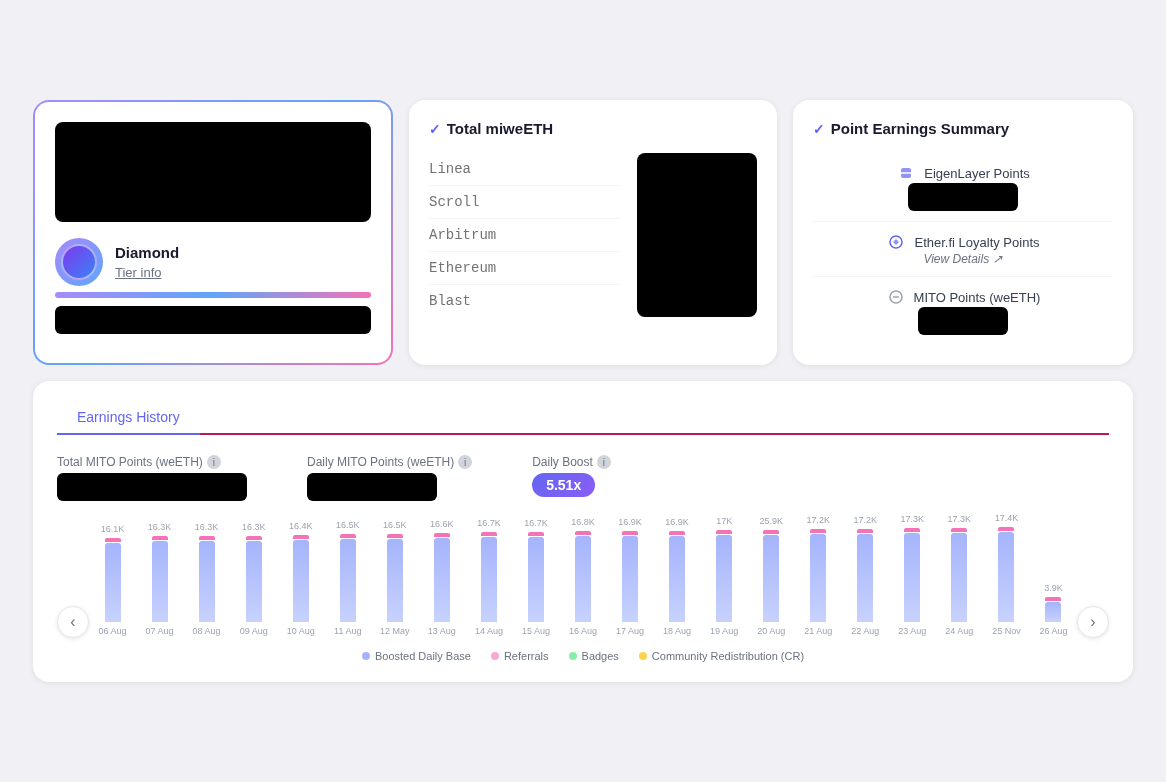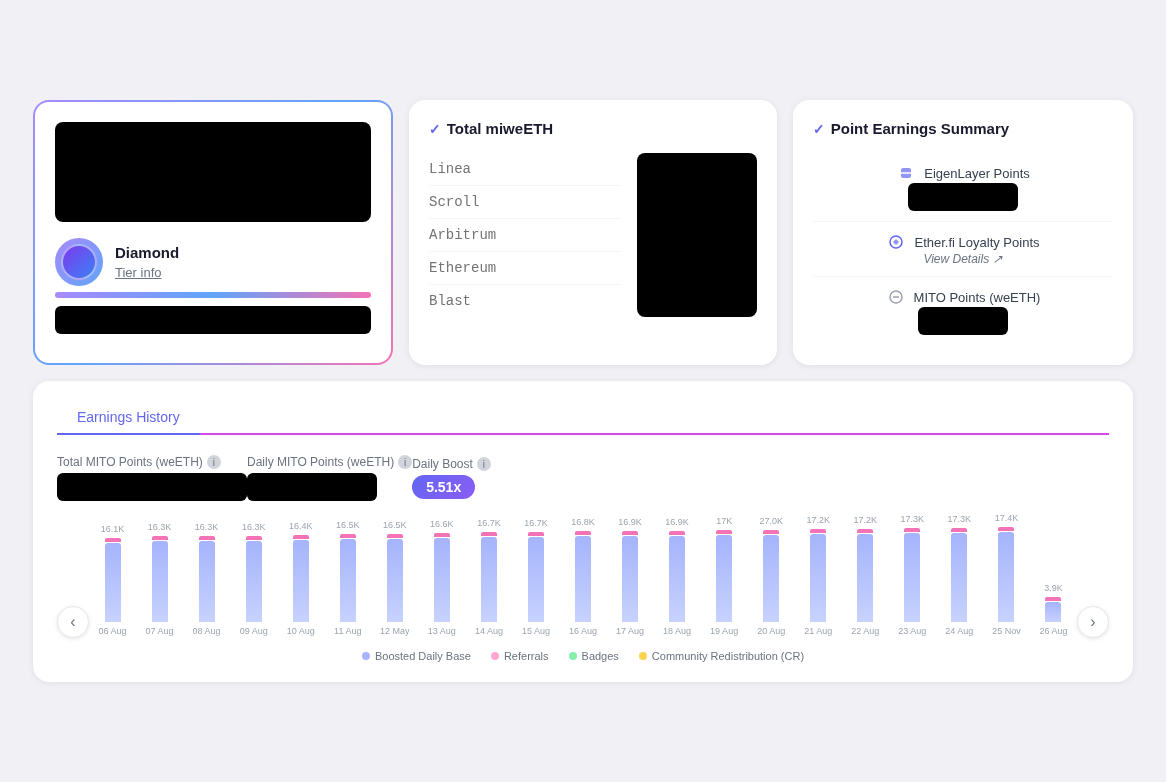--- a/index.html
+++ b/index.html
@@ -198,40 +198,40 @@
     
     .chart-card {
       background: white;
       border-radius: 16px;
       padding: 20px 24px;
       box-shadow: 0 1px 6px rgba(0,0,0,0.08);
     }
     .tab-row {
       display: flex;
       gap: 0;
-      border-bottom: 2px solid #d946ef;
+      border-bottom: 2px solid #be185d;
       margin-bottom: 20px;
     }
     .tab {
       padding: 8px 20px;
       font-size: 14px;
       font-weight: 500;
       color: #6b7280;
       cursor: pointer;
       border-bottom: 2px solid transparent;
       margin-bottom: -2px;
     }
     .tab.active {
       color: #6366f1;
       border-bottom-color: #6366f1;
     }
     .stats-row {
       display: flex;
+      gap: 60px;
       margin-bottom: 12px;
-      align-items: center;
     }
     .stat-item { }
     .stat-label {
       font-size: 12px;
       color: #6b7280;
       margin-bottom: 4px;
       display: flex;
       align-items: center;
       gap: 4px;
     }
@@ -593,21 +593,21 @@
             <div class="bar-group">
               <div class="bar-value-label">17K</div>
               <div class="bar-stack">
                 <div class="bar-segment" style="height: 87px; background: linear-gradient(to top, rgb(199, 210, 254), rgb(165, 180, 252)); border-radius: 3px 3px 0px 0px;"></div>
                 <div class="bar-segment" style="height: 4px; background: rgb(244, 114, 182); border-radius: 2px 2px 0px 0px; margin-bottom: 1px;"></div>
               </div>
               <div class="bar-date-label">19
 Aug</div>
             </div>
             <div class="bar-group">
-              <div class="bar-value-label">27.0K</div>
+              <div class="bar-value-label">25.9K</div>
               <div class="bar-stack">
                 <div class="bar-segment" style="height: 87px; background: linear-gradient(to top, rgb(199, 210, 254), rgb(165, 180, 252)); border-radius: 3px 3px 0px 0px;"></div>
                 <div class="bar-segment" style="height: 4px; background: rgb(244, 114, 182); border-radius: 2px 2px 0px 0px; margin-bottom: 1px;"></div>
               </div>
               <div class="bar-date-label">20
 Aug</div>
             </div>
             <div class="bar-group">
               <div class="bar-value-label">17.2K</div>
               <div class="bar-stack">

